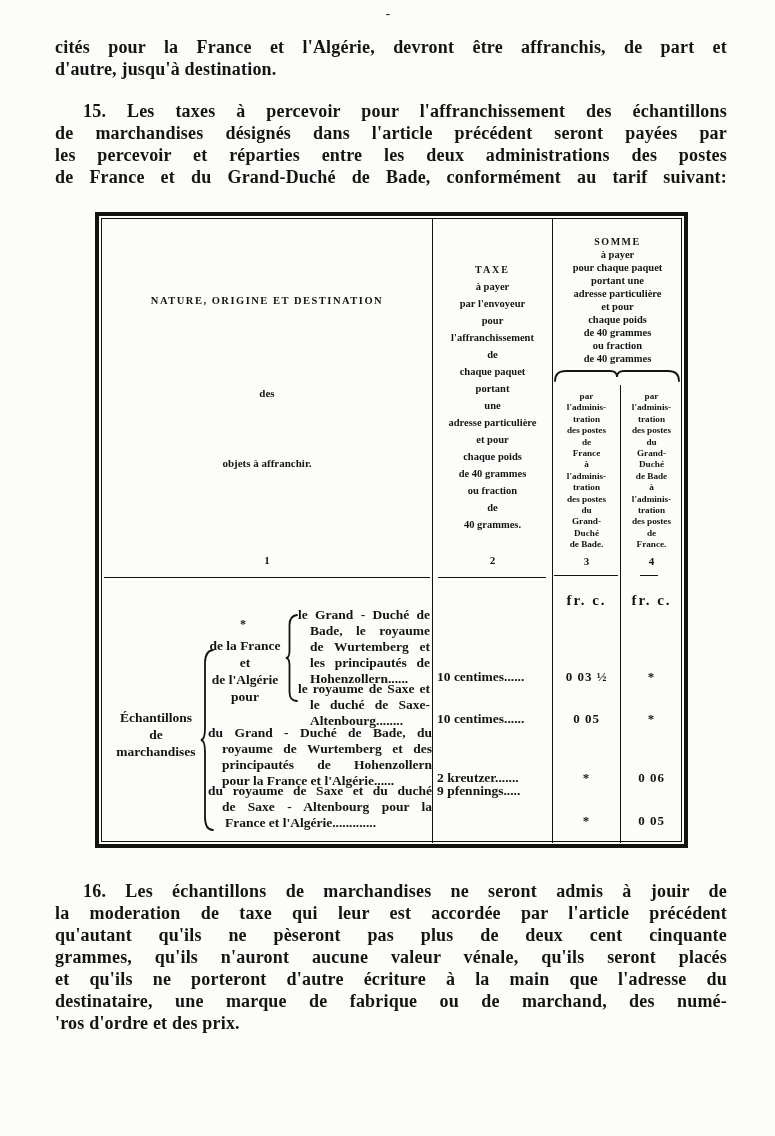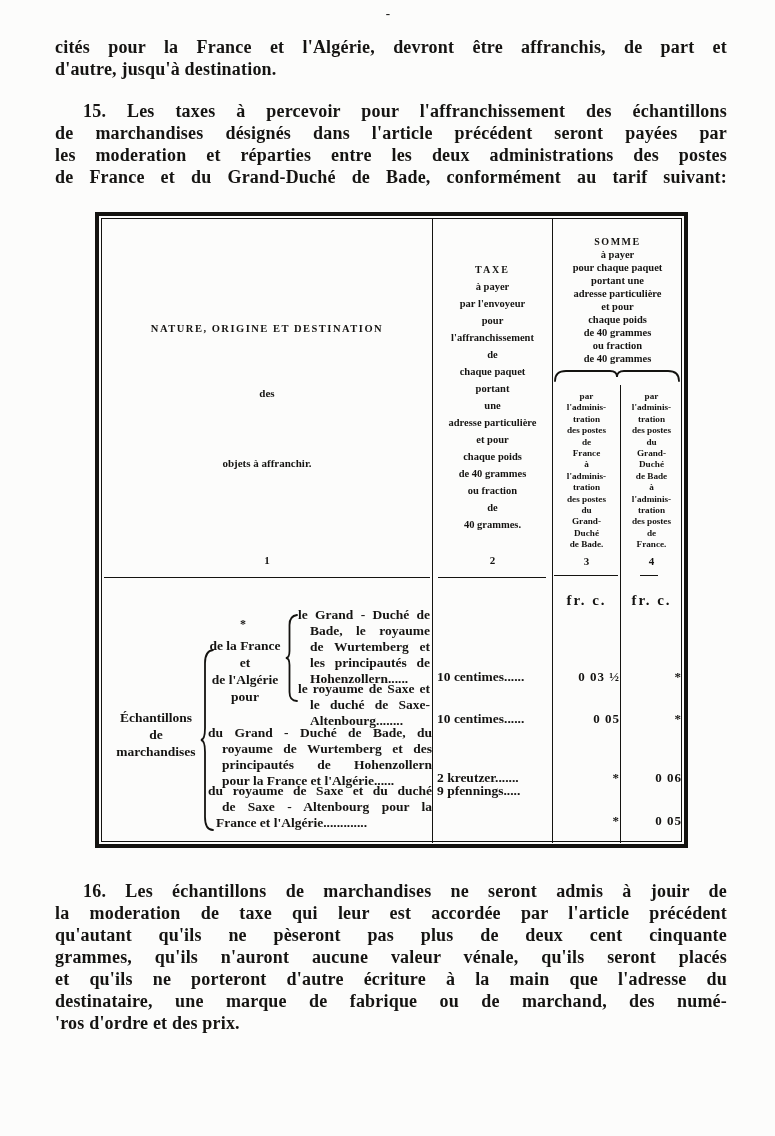--- a/index.html
+++ b/index.html
@@ -44,57 +44,57 @@
   
   .b{position:absolute;font-size:13.5px;font-weight:700;}
   .ctr{text-align:center;}
   .lines>div{line-height:17px;}
   .l16>div{line-height:16px;}
   .jall>div{text-align:justify;text-align-last:justify;}
   .jall>div:last-child{text-align-last:left;}
   .hang12>div:not(:first-child){padding-left:12px;}
   .hang14>div:not(:first-child){padding-left:14px;}
   .hangC>div:nth-child(2){padding-left:14px;}
-  .hangC>div:nth-child(3){padding-left:8px;}
-  .val{position:absolute;font-size:13px;font-weight:700;text-align:right;letter-spacing:1px;}
+  .hangC>div:nth-child(3){padding-left:17px;}
+  .val{position:absolute;font-size:13px;font-weight:700;text-align:center;letter-spacing:1px;}
   .ast{position:absolute;font-size:12px;font-weight:700;text-align:center;}
   svg.brace{position:absolute;overflow:visible;}
   svg.brace path{fill:none;stroke:#141310;stroke-width:1.8;stroke-linecap:round;}
 </style>
 </head>
 <body>
 
 <div class="page">
 
   <div class="topdash">-</div>
 
   <div class="para" style="top:36px;">
     <div class="pl">cités pour la France et l'Algérie, devront être affranchis, de part et</div>
     <div class="pl plast">d'autre, jusqu'à destination.</div>
   </div>
 
   <div class="para" style="top:100px;">
     <div class="pl pind">15. Les taxes à percevoir pour l'affranchissement des échantillons</div>
     <div class="pl">de marchandises désignés dans l'article précédent seront payées par</div>
-    <div class="pl">les moderation et réparties entre les deux administrations des postes</div>
+    <div class="pl">les percevoir et réparties entre les deux administrations des postes</div>
     <div class="pl">de France et du Grand-Duché de Bade, conformément au tarif suivant:</div>
   </div>
 
   <div class="ttable">
     <div class="tinner">
 
       <div class="vline" style="left:330px;top:0;height:624px;"></div>
       <div class="vline" style="left:450px;top:0;height:624px;"></div>
       <div class="vline" style="left:518px;top:166px;height:458px;"></div>
       <div class="hline" style="left:2px;top:358px;width:326px;"></div>
       <div class="hline" style="left:336px;top:358px;width:108px;"></div>
       <div class="hline" style="left:452px;top:356px;width:64px;"></div>
       <div class="hline" style="left:538px;top:356px;width:18px;"></div>
 
-      <div class="hc c1title" style="left:0;top:104px;width:330px;">NATURE, ORIGINE ET DESTINATION</div>
+      <div class="hc c1title" style="left:0;top:76px;width:330px;">NATURE, ORIGINE ET DESTINATION</div>
       <div class="hc c1word" style="left:0;top:168px;width:330px;">des</div>
       <div class="hc c1word" style="left:0;top:238px;width:330px;">objets à affranchir.</div>
       <div class="colnum" style="left:0;top:335px;width:330px;">1</div>
 
       <div class="hc h2" style="left:331px;top:42px;width:119px;">
         <div class="htitle">TAXE</div>
         <div class="hlines">
             <div>à payer</div>
             <div>par l'envoyeur</div>
             <div>pour</div>

